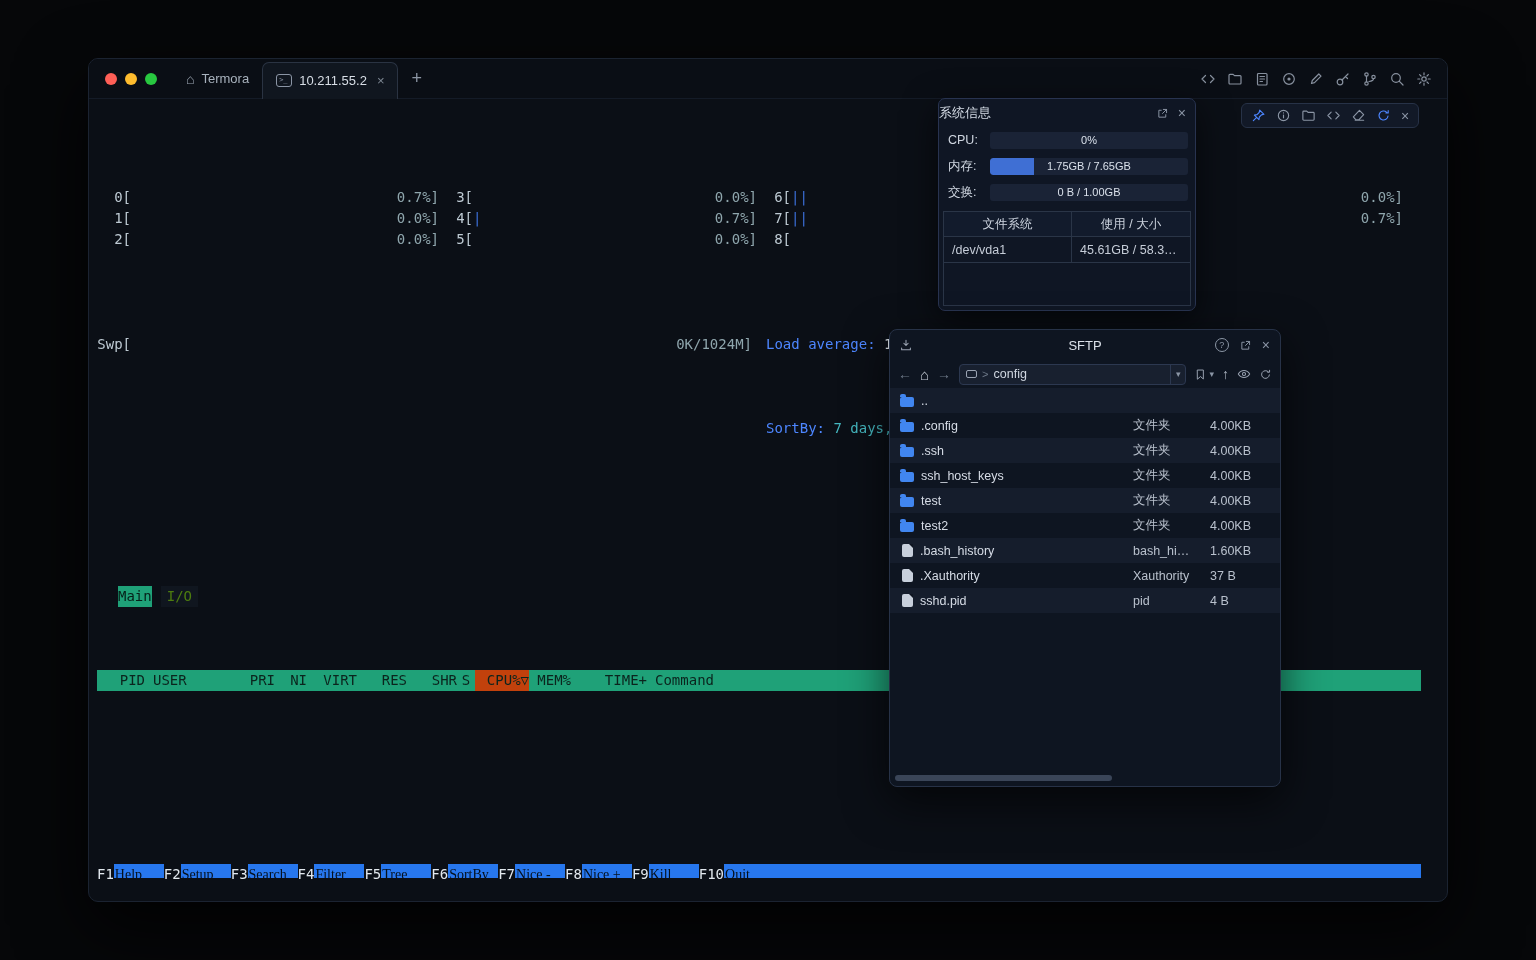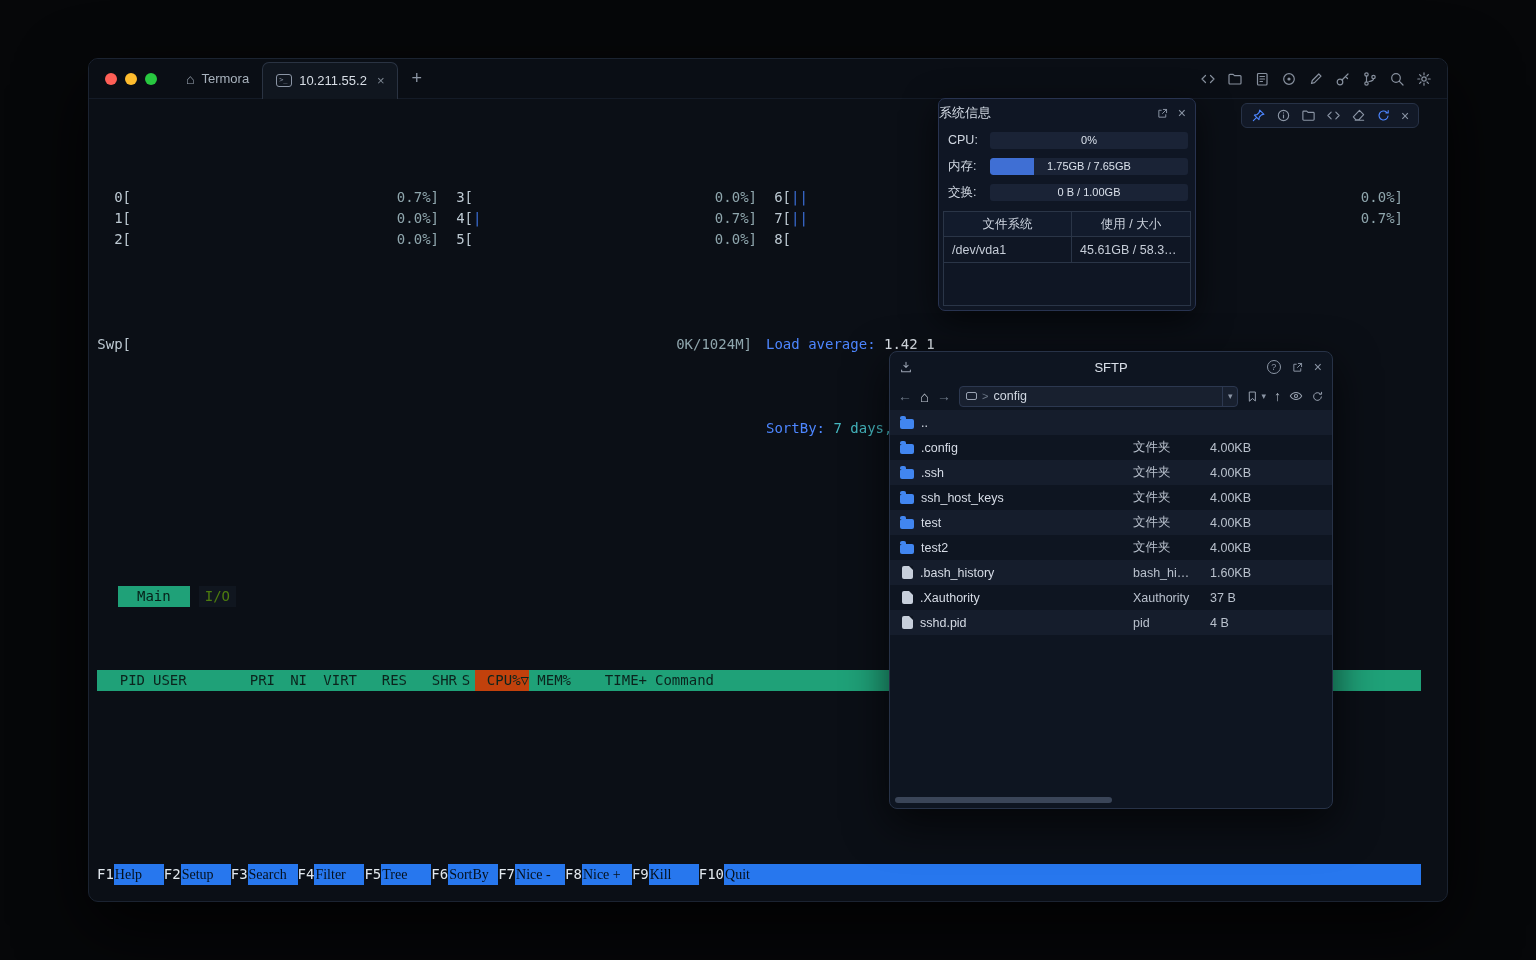--- a/index.html
+++ b/index.html
@@ -47,33 +47,33 @@
   .mbars { color:#3b6fd8; }
   .msp { flex:1; }
   .mval { color:#8fa6ad; }
   .meterbox { width:655px; display:flex; align-items:center; flex:0 0 655px; }
   .seg-blue{color:#3b6fd8} .seg-teal{color:#37b3a8} .seg-yellow{color:#c8922f}
   .mval-mem { color:#dfe5ec; }
   .meta { margin-left:14px; }
   .mlbl { color:#4d86ff; } .mcyan { color:#45b8c0; } .mwhite { color:#dfe5ec; }
 
   .htabs { display:flex; height:21px; margin-left:21px; gap:9px; align-items:center; }
-  .htab-main { background:#1fa178; color:#062019; padding:0 19px; height:21px; line-height:21px; }
+  .htab-main { background:#1fa178; color:#062019; padding:0 0; height:21px; line-height:21px; }
   .htab-io { color:#4d7c0f; background:#10161f; padding:0 6px; height:21px; line-height:21px;text-align:right; }
 
   .phead, .prow { display:grid;
     grid-template-columns:48px 88px 42px 32px 50px 50px 50px 18px 54px 42px 76px 1fr;
     height:21px; line-height:21px; }
   .phead { background:#1fa178; color:#0b241d; }
   .ph-cpu { background:#c2410c; }
   .cr { text-align:right; }
   .cl { padding-left:8px; }
   .cc { text-align:center; }
 
-  .fkeys { position:absolute; left:8px; right:26px; top:764px; display:flex; height:21px;
+  .fkeys { position:absolute; left:8px; right:26px; top:764px; display:flex; height:14px;
     line-height:21px; font:14px/21px "DejaVu Sans Mono",monospace; }
   .fk { color:#e2e8ee; white-space:pre; }
   .fl { background:#2777ee; color:#05101c; width:50px; white-space:pre; overflow:hidden;
     padding-left:1px;font-family:Liberation Serif, serif; }
   .fkeys::after { content:""; flex:1; background:#2777ee; }
 
   
   .sysinfo { position:absolute; left:849px; top:39px; width:258px; height:213px;
     background:#0f1624; border:1px solid #283350; border-radius:7px;
     box-shadow:0 10px 34px rgba(0,0,0,.6); z-index:5; color:#d5dce6; font-size:13px; }
@@ -97,21 +97,21 @@
   .dt-head { height:25px; border-bottom:1px solid #2a3547; background:#121b2c; }
   .dt-head span { display:flex; align-items:center; justify-content:center; font-size:12.5px;
     color:#cdd4df; }
   .dt-head span + span { border-left:1px solid #2a3547; }
   .dt-row { height:26px; border-bottom:1px solid #2a3547; }
   .dt-row span { display:flex; align-items:center; padding-left:8px; font-size:12.5px;
     color:#c6cdd8; white-space:nowrap; overflow:hidden; }
   .dt-row span + span { border-left:1px solid #2a3547; }
 
   
-  .sftp { position:absolute; left:800px; top:292px; width:444px; height:458px;
+  .sftp { position:absolute; left:800px; top:270px; width:392px; height:458px;
     background:#0e1521; border:1px solid #273247; border-radius:8px;
     box-shadow:0 14px 44px rgba(0,0,0,.65); z-index:6; color:#d5dce6; }
   .sftp-title { height:30px; display:flex; align-items:center; justify-content:center;
     position:relative; font-size:13px; color:#dbe1ea; }
   .sftp-dl { position:absolute; left:9px; color:#9aa3b2; }
   .sftp-ticons { position:absolute; right:10px; display:flex; gap:10px; align-items:center;
     color:#8b95a5; }
   .sftp-ticons .ic svg { width:13px; height:13px; }
   .help-circle { width:14px; height:14px; border:1.2px solid #8b95a5; border-radius:50%;
     display:flex; align-items:center; justify-content:center; font-size:9px; color:#8b95a5; }

